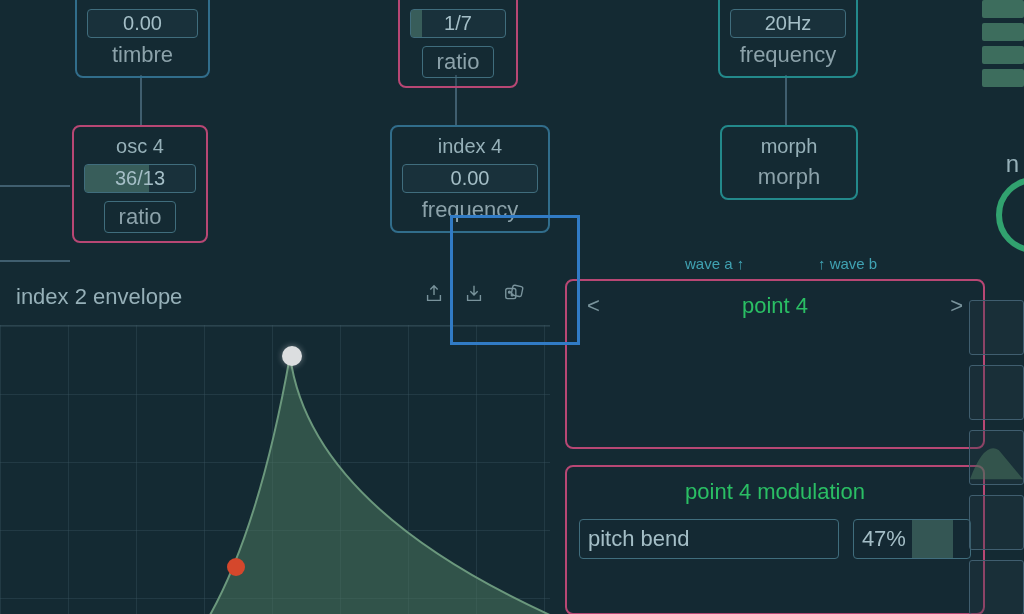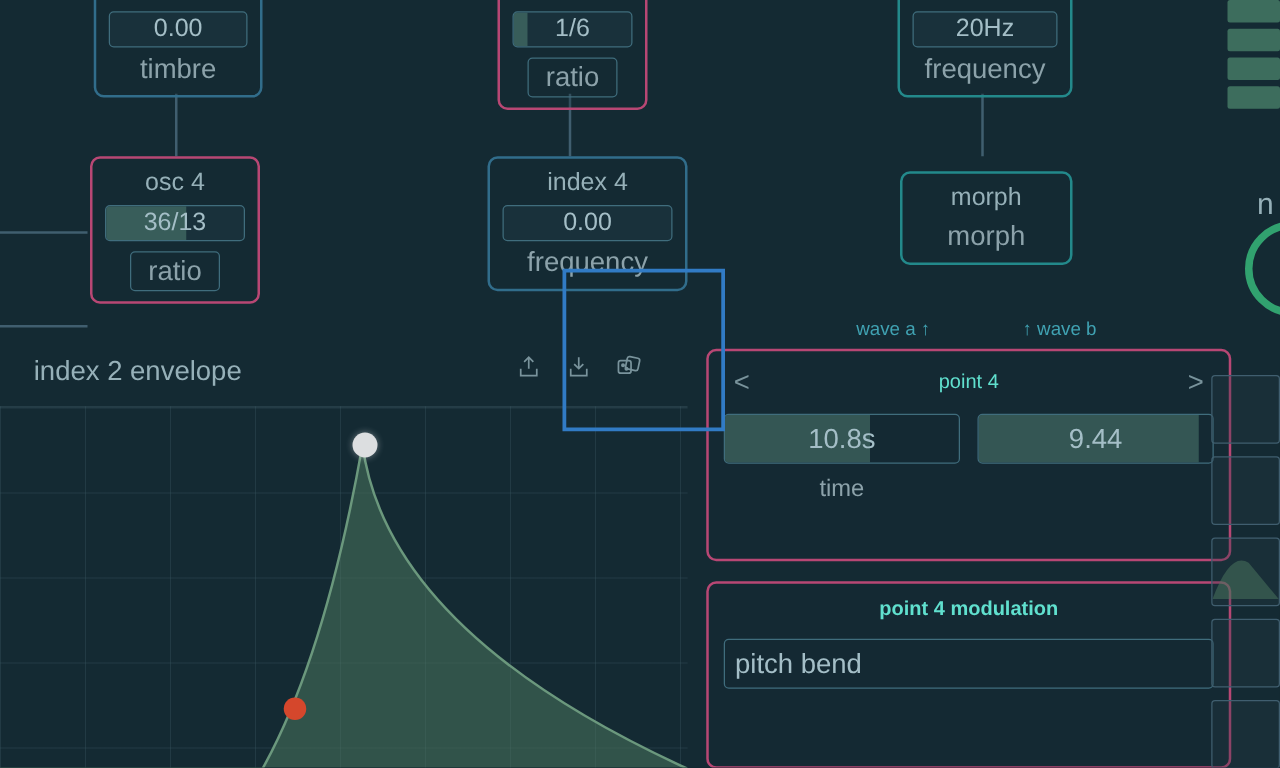--- a/index.html
+++ b/index.html
@@ -65,21 +65,21 @@
 .envelope-panel {
   position: absolute;
   left: 0;
   top: 275px;
   width: 550px;
   height: 340px;
 }
 .env-header {
   display: flex;
   align-items: center;
-  padding: 8px 27px;
+  padding: 8px 16px;
 }
 .env-title { font-size: 22px; color: #9ab5bc; flex: 1; }
 .env-icon { width: 40px; text-align: center; color: #7a959c; font-size: 20px; }
 .env-icon svg { width: 22px; height: 22px; stroke: #7a959c; fill: none; stroke-width: 1.5; }
 
 .env-grid {
   position: absolute;
   left: 0; top: 50px; right: 0; bottom: 0;
   background-image:
     linear-gradient(to right, rgba(60,90,100,0.3) 1px, transparent 1px),
@@ -89,21 +89,21 @@
 }
 
 .point-panel {
   position: absolute;
   border: 2px solid #c04070;
   border-radius: 8px;
   padding: 12px;
   background: rgba(10,32,40,0.2);
 }
 .point-header { display: flex; align-items: center; justify-content: space-between; margin-bottom: 12px; }
-.point-title { font-size: 16px; color: #5eead4; }
+.point-title { font-size: 22px; color: #22c55e; }
 .arrow { font-size: 22px; color: #7a959c; padding: 0 8px; }
 
 .dual-row { display: flex; gap: 14px; margin-bottom: 8px; }
 .dual-col { flex: 1; text-align: center; }
 .big-value {
   border: 1.5px solid #3a6a7a;
   border-radius: 4px;
   padding: 6px 8px;
   font-size: 22px;
   color: #aac5cc;
@@ -150,21 +150,21 @@
 <div class="wire" style="left:785px; top:75px; width:2px; height:50px;"></div>
 
 <div class="node blue" style="left:75px; top:-30px; width:135px;">
   <div class="node-title">index 3</div>
   <div class="value-box"><span class="txt">0.00</span></div>
   <div class="param-label">timbre</div>
 </div>
 
 <div class="node pink" style="left:398px; top:-30px; width:120px;">
   <div class="node-title">osc 3</div>
-  <div class="value-box"><span class="fill" style="width:12%"></span><span class="txt">1/6</span></div>
+  <div class="value-box"><span class="fill" style="width:12%"></span><span class="txt">1/7</span></div>
   <div class="ratio-btn">ratio</div>
 </div>
 
 <div class="node teal" style="left:718px; top:-30px; width:140px;">
   <div class="node-title">filter</div>
   <div class="value-box"><span class="txt">20Hz</span></div>
   <div class="param-label">frequency</div>
 </div>
 
 <div class="node pink" style="left:72px; top:125px; width:136px;">
@@ -172,21 +172,21 @@
   <div class="value-box"><span class="fill" style="width:58%"></span><span class="txt">36/13</span></div>
   <div class="ratio-btn">ratio</div>
 </div>
 
 <div class="node blue" style="left:390px; top:125px; width:160px;">
   <div class="node-title">index 4</div>
   <div class="value-box"><span class="txt">0.00</span></div>
   <div class="param-label">frequency</div>
 </div>
 
-<div class="node teal" style="left:720px; top:125px; width:138px;margin-top:12px;">
+<div class="node teal" style="left:720px; top:125px; width:138px;">
   <div class="node-title">morph</div>
   <div class="param-label">morph</div>
 </div>
 
 <div class="wave-label" style="left:685px; top:255px;">wave a ↑</div>
 <div class="wave-label" style="left:818px; top:255px;">↑ wave b</div>
 
 <div class="envelope-panel">
   <div class="env-header">
     <div class="env-title">index 2 envelope</div>
@@ -220,34 +220,32 @@
 </div>
 
 <div class="point-panel" style="left:565px; top:279px; width:420px; height:170px;">
   <div class="point-header">
     <span class="arrow">&lt;</span>
     <span class="point-title">point 4</span>
     <span class="arrow">&gt;</span>
   </div>
   <div class="dual-row">
     <div class="dual-col">
-      <div class="big-value"><span class="fill" style="width:62%"></span><span class="txt">10.8s</span></div>
-      <div class="dual-label">time</div>
-    </div>
-    <div class="dual-col">
-      <div class="big-value"><span class="fill" style="width:94%"></span><span class="txt">9.44</span></div>
     </div>
   </div>
 </div>
 
 <div class="point-panel" style="left:565px; top:465px; width:420px; height:150px;">
-  <div class="point-title" style="text-align:center; margin-bottom:14px;font-weight:bold;">point 4 modulation</div>
+  <div class="point-title" style="text-align:center; margin-bottom:14px;">point 4 modulation</div>
   <div class="dual-row">
     <div style="flex:2.2;border-radius:14px;">
       <div class="big-value"><span class="txt">pitch bend</span></div>
+    </div>
+    <div style="flex:1;">
+      <div class="big-value"><span class="fill" style="left:50%; width:35%"></span><span class="txt">47%</span></div>
     </div>
   </div>
 </div>
 
 <div class="side-bars">
   <div class="bar"></div>
     <div class="bar"></div>
     <div class="bar"></div>
     <div class="bar"></div>
 </div>

